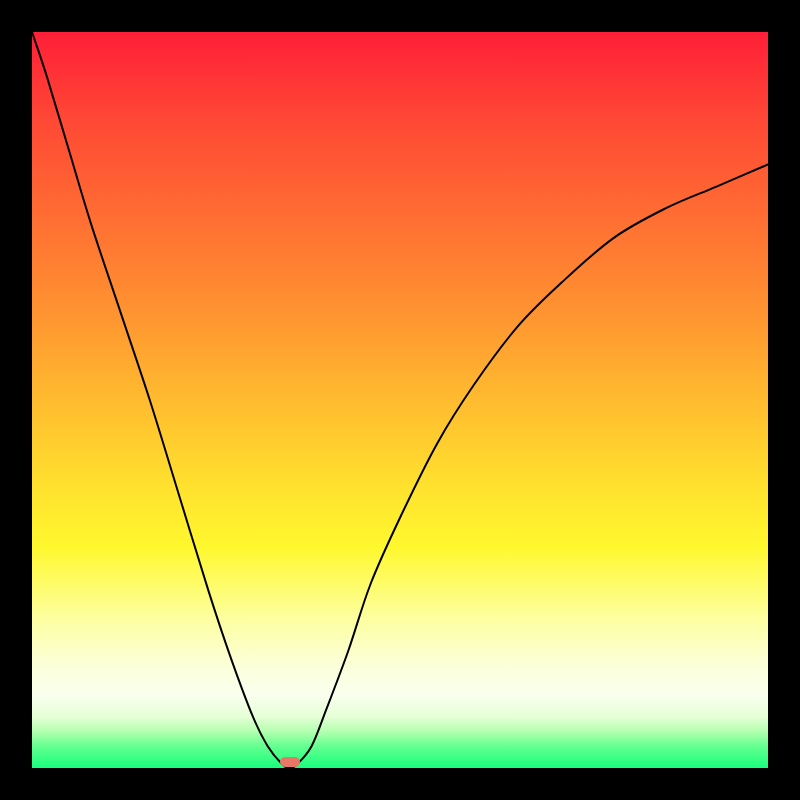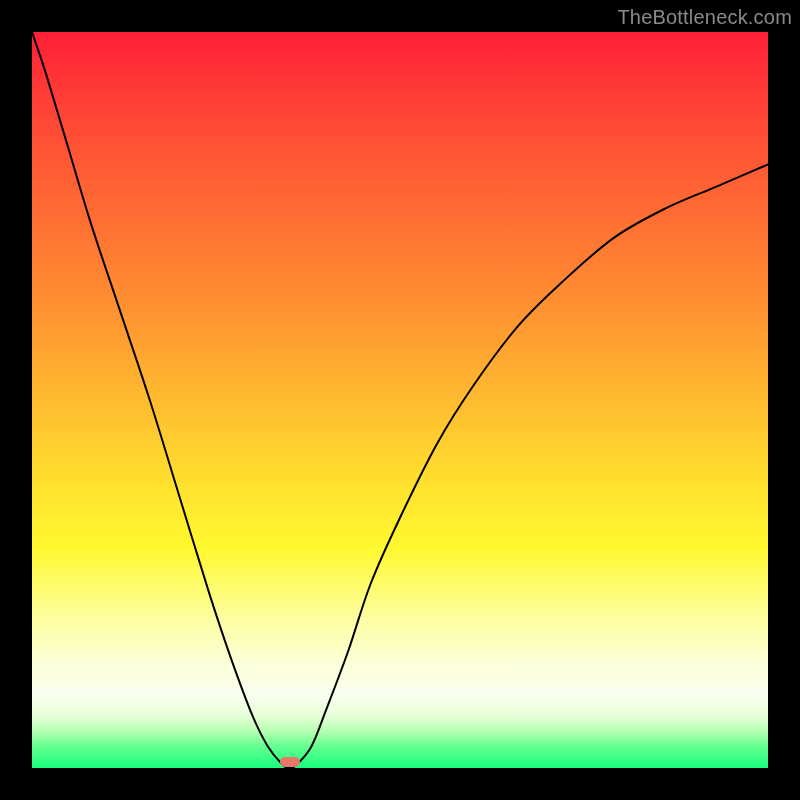--- a/index.html
+++ b/index.html
@@ -70,15 +70,14 @@
 
 <div class="stage">
 
   <div class="plot-area">
     <svg class="curve-svg" viewBox="0 0 736 736" preserveAspectRatio="none">
       <path id="curve-path" fill="none" stroke="#000000" stroke-width="2" stroke-linecap="round" stroke-linejoin="round" d="M 0.00 0.00 C 2.45 7.36, 8.59 24.53, 14.72 44.16 C 20.85 63.79, 29.44 93.23, 36.80 117.76 C 44.16 142.29, 50.29 164.37, 58.88 191.36 C 67.47 218.35, 78.51 250.24, 88.32 279.68 C 98.13 309.12, 107.95 337.33, 117.76 368.00 C 127.57 398.67, 137.39 431.79, 147.20 463.68 C 157.01 495.57, 168.05 532.37, 176.64 559.36 C 185.23 586.35, 191.36 604.75, 198.72 625.60 C 206.08 646.45, 214.67 669.76, 220.80 684.48 C 226.93 699.20, 230.61 705.95, 235.52 713.92 C 240.43 721.89, 246.56 728.64, 250.24 732.32 C 253.92 736.00, 255.15 736.00, 257.60 736.00 C 260.05 736.00, 261.28 736.00, 264.96 732.32 C 268.64 728.64, 274.77 723.12, 279.68 713.92 C 284.59 704.72, 288.27 693.07, 294.40 677.12 C 300.53 661.17, 309.12 639.09, 316.48 618.24 C 323.84 597.39, 329.97 574.08, 338.56 552.00 C 347.15 529.92, 356.96 509.07, 368.00 485.76 C 379.04 462.45, 392.53 434.24, 404.80 412.16 C 417.07 390.08, 428.11 372.91, 441.60 353.28 C 455.09 333.65, 471.04 311.57, 485.76 294.40 C 500.48 277.23, 513.97 264.96, 529.92 250.24 C 545.87 235.52, 564.27 218.35, 581.44 206.08 C 598.61 193.81, 615.79 185.23, 632.96 176.64 C 650.13 168.05, 667.31 161.92, 684.48 154.56 C 701.65 147.20, 727.41 136.16, 736.00 132.48"></path>
     </svg>
     <div id="marker" class="marker" style="left: 257.6px; top: 730.112px; background: rgb(233, 119, 102);"></div>
   </div>
 
-  <div class="watermark noselect">TheBottleneck.com</div>
 
 </div>
 
 </body></html>

